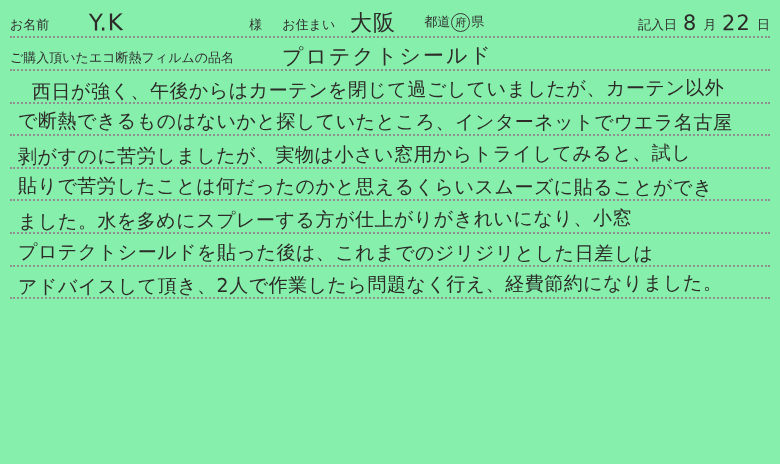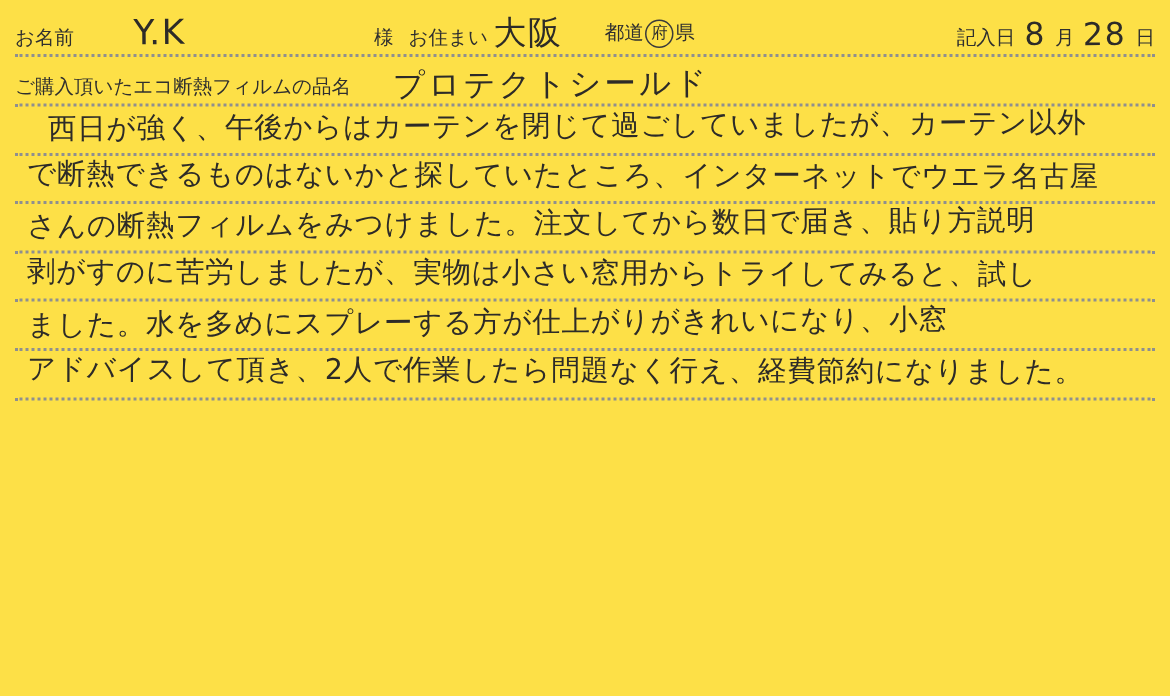--- a/index.html
+++ b/index.html
@@ -1,110 +1,113 @@
 <!DOCTYPE html>
 <html><head>
 <meta charset="utf-8">
 <style>
   html,body{margin:0;padding:0;background:#e8e8e8;}
   .sheet{
     position:relative;
     width:780px;height:464px;
-    background:#fde047;
+    background:#86efac;
     box-sizing:border-box;
     padding:4px 10px 0 10px;
     font-family:"Liberation Sans","DejaVu Sans",sans-serif;
     overflow:hidden;
   }
   .row{
     display:flex;align-items:flex-end;
     border-bottom:2px dotted #8f8f8f;
     box-sizing:border-box;
   }
   .row1{height:34px;padding-bottom:2px;}
-  .row2{height:33px;padding-bottom:2px;}
+  .row2{height:33px;padding-bottom:2px;gap:20px;}
   .label{
     font-size:13px;color:#2f2f2f;
     white-space:nowrap;line-height:1.1;
     padding-bottom:2px;
   }
   .hand{
     font-family:"DejaVu Sans",sans-serif;
     color:#2d2b28;
     white-space:nowrap;
     transform:rotate(-0.5deg);
     letter-spacing:1px;
     line-height:1;
   }
   .name-val{font-size:23px;width:200px;padding-left:40px;box-sizing:border-box;}
-  .res-val{font-size:22px;width:72px;margin-left:4px;}
+  .res-val{font-size:22px;width:72px;margin-left:15px;}
   .pref{margin-left:2px;display:inline-flex;align-items:center;}
   .circle{
     display:inline-block;width:17px;height:17px;line-height:17px;
     border:1.5px solid #3a3a3a;border-radius:50%;
     text-align:center;font-size:11px;margin:0 1px;
   }
   .spacer{flex:1;}
   .date-val{font-size:21px;margin:0 6px;}
   .prod-val{font-size:21px;margin-left:28px;letter-spacing:2px;}
   .bline{
     height:32.6px;
     border-bottom:2px dotted #8f8f8f;
     box-sizing:border-box;
-    display:flex;align-items:center;
+    display:flex;align-items:flex-end;
     padding:0 4px 3px 8px;
   }
   .bline .hand{font-size:19px;letter-spacing:0.5px;}
   .bline:nth-child(odd) .hand{transform:rotate(-0.35deg);}
   .bline:nth-child(even) .hand{transform:rotate(0.15deg);}
   .bline:first-of-type .hand{padding-left:14px;}
 </style>
 </head>
 <body>
 
 <div class="sheet">
 
   <div class="row row1">
     <span class="label">お名前</span>
     <span class="hand name-val">Y.K</span>
     <span class="label">様</span>
-    <span class="label" style="margin-left:10px;">お住まい</span>
+    <span class="label" style="margin-left:20px;">お住まい</span>
     <span class="hand res-val">大阪</span>
     <span class="label pref">
         <span>都道</span>
         <span class="circle">府</span>
         <span>県</span>
       </span>
     <span class="spacer"></span>
     <span class="label">記入日</span>
     <span class="hand date-val">8</span>
     <span class="label">月</span>
-    <span class="hand date-val">28</span>
+    <span class="hand date-val">22</span>
     <span class="label">日</span>
   </div>
 
   <div class="row row2">
     <span class="label">ご購入頂いたエコ断熱フィルムの品名</span>
     <span class="hand prod-val">プロテクトシールド</span>
   </div>
 
   <div>
     <div class="bline">
         <span class="hand">西日が強く、午後からはカーテンを閉じて過ごしていましたが、カーテン以外</span>
       </div>
     <div class="bline">
         <span class="hand">で断熱できるものはないかと探していたところ、インターネットでウエラ名古屋</span>
       </div>
     <div class="bline">
-        <span class="hand">さんの断熱フィルムをみつけました。注文してから数日で届き、貼り方説明</span>
-      </div>
-    <div class="bline">
         <span class="hand">剥がすのに苦労しましたが、実物は小さい窓用からトライしてみると、試し</span>
       </div>
     <div class="bline">
+        <span class="hand">貼りで苦労したことは何だったのかと思えるくらいスムーズに貼ることができ</span>
+      </div>
+    <div class="bline">
         <span class="hand">ました。水を多めにスプレーする方が仕上がりがきれいになり、小窓</span>
+      </div>
+    <div class="bline">
+        <span class="hand">プロテクトシールドを貼った後は、これまでのジリジリとした日差しは</span>
       </div>
     <div class="bline">
         <span class="hand">アドバイスして頂き、2人で作業したら問題なく行え、経費節約になりました。</span>
       </div>
   </div>
 
 </div>
 
 </body></html>

